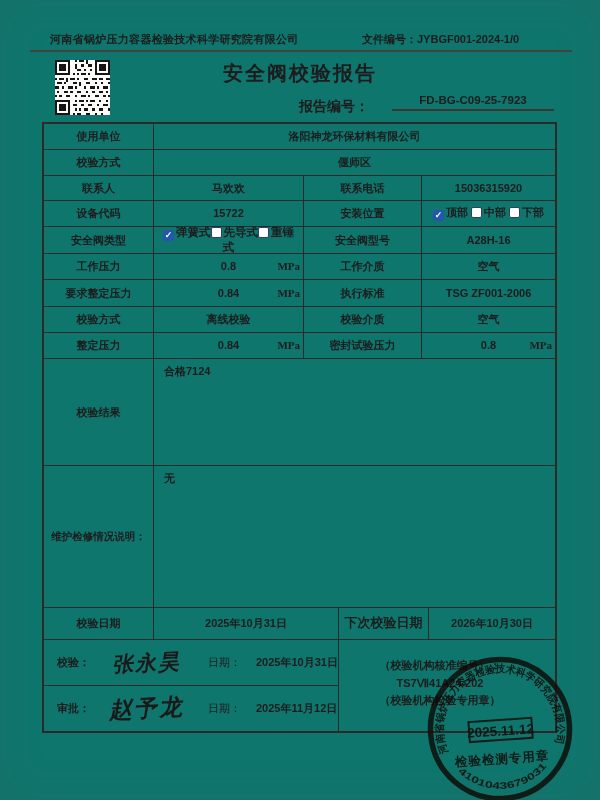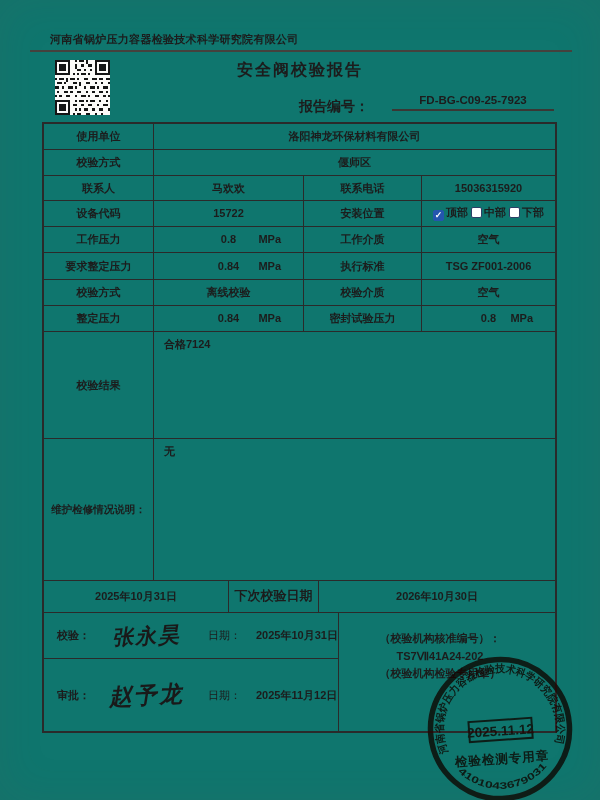--- a/index.html
+++ b/index.html
@@ -7,38 +7,38 @@
     position:relative;width:600px;height:800px;margin:0 auto;
     background:#0f766e;overflow:hidden;color:#1c1c1c;
     font-family:"Liberation Sans", sans-serif;
     box-shadow:inset 0 0 45px rgba(90,80,70,.12);
   }
   .hdr-org{position:absolute;left:50px;top:32px;font-size:11px;font-weight:700;letter-spacing:.3px;}
   .hdr-doc{position:absolute;left:362px;top:32px;font-size:11px;font-weight:700;}
   .hdr-rule{position:absolute;left:30px;top:50px;width:542px;height:2px;background:#45413d;}
   .qr{position:absolute;left:54px;top:60px;width:57px;height:55px;}
   .title{position:absolute;left:150px;top:60px;width:300px;text-align:center;
-         font-size:16px;font-weight:700;letter-spacing:2px;}
+         font-size:20px;font-weight:700;letter-spacing:2px;}
   .rep-label{position:absolute;left:299px;top:98px;font-size:14px;font-weight:700;}
   .rep-value{position:absolute;left:392px;top:94px;width:162px;text-align:center;
              font-size:11.5px;font-weight:700;border-bottom:2px solid #3a3734;padding-bottom:3px;}
 
   .table{position:absolute;left:42px;top:122px;width:515px;height:611px;
          border:2px solid #2a2a2a;box-sizing:border-box;display:flex;flex-direction:column;}
   .tr{display:flex;border-bottom:1.5px solid #2a2a2a;box-sizing:border-box;flex-shrink:0;}
   .tr:last-child{border-bottom:none;justify-content:space-between;}
   .cell{border-right:1.5px solid #2a2a2a;box-sizing:border-box;display:flex;
         align-items:center;justify-content:center;font-size:11px;font-weight:700;
         line-height:1.15;text-align:center;}
   .cell:last-child{border-right:none;}
   .c1{width:110px;} .c2{width:150px;} .c3{width:118px;} .c4{flex:1;}
   .c2b{width:185px;} .c3b{width:90px;}
   .topleft{align-items:flex-start;justify-content:flex-start;padding:6px 10px;text-align:left;}
   .pcell{position:relative;}
-  .punit{position:absolute;right:22px;}
+  .punit{position:absolute;right:3px;font-family:Liberation Serif, serif;}
   .cb{display:inline-block;width:11px;height:11px;border:1.5px solid #2d3f66;border-radius:2px;
       background:#fff;vertical-align:-2px;margin-right:2px;box-sizing:border-box;
       text-align:center;line-height:9px;font-size:9px;color:#fff;}
   .cb[data-checked="true"]{background:#2456ae;border-color:#2456ae;}
   .cb[data-checked="true"]::after{content:"\2713";}
   .cbgroup{padding:0 7px;}
   .sig-block{flex:1;display:flex;}
   .sig-left{width:295px;border-right:1.5px solid #2a2a2a;box-sizing:border-box;
             display:flex;flex-direction:column;}
   .sig-row{display:flex;align-items:center;padding-left:13px;box-sizing:border-box;}
@@ -55,20 +55,21 @@
   .stamp{position:absolute;left:420px;top:649px;width:160px;height:160px;
          transform:rotate(-4deg);opacity:.9;mix-blend-mode:multiply;}
   .stamp text{font-family:"Liberation Sans", sans-serif;}
 </style>
 </head>
 <body>
 
 <div class="page">
 
   <div class="hdr-org">河南省锅炉压力容器检验技术科学研究院有限公司</div>
+  <div class="hdr-doc"><span>文件编号：</span><span>JYBGF001-2024-1/0</span></div>
   <div class="hdr-rule"></div>
 
   <svg class="qr" viewBox="0 0 25 25" shape-rendering="crispEdges">
     <rect x="0" y="0" width="25" height="25" fill="#fcfbf9"></rect>
     <g fill="#151515">
       <rect x="0" y="0" width="7" height="7"></rect>
         <rect x="18" y="0" width="7" height="7"></rect>
         <rect x="0" y="18" width="7" height="7"></rect>
       <path d="M9 0h1v1h-1z M11 0h2v1h-2z M14 0h1v2h-1z M9 2h1v2h-1z M12 2h1v1h-1z M15 2h2v1h-2z M10 4h2v1h-2z M13 4h1v1h-1z M16 4h1v1h-1z M8 6h1v1h-1z M10 6h1v1h-1z M12 6h2v1h-2z M15 6h1v1h-1z M0 8h1v1h-1z M2 8h2v1h-2z M5 8h1v2h-1z M7 8h2v1h-2z M10 8h1v1h-1z M13 8h2v1h-2z M17 8h2v1h-2z M20 8h2v1h-2z M23 8h2v1h-2z M1 10h2v1h-2z M4 10h1v1h-1z M8 10h2v1h-2z M11 10h1v2h-1z M14 10h2v1h-2z M18 10h1v1h-1z M21 10h1v1h-1z M24 10h1v1h-1z M0 12h2v1h-2z M3 12h1v1h-1z M6 12h2v1h-2z M9 12h1v1h-1z M13 12h1v1h-1z M16 12h2v1h-2z M19 12h1v1h-1z M22 12h2v1h-2z M1 14h1v1h-1z M4 14h2v1h-2z M7 14h1v1h-1z M10 14h2v1h-2z M14 14h1v1h-1z M17 14h1v1h-1z M20 14h2v1h-2z M23 14h1v1h-1z M0 16h1v1h-1z M2 16h1v1h-1z M5 16h2v1h-2z M9 16h1v1h-1z M12 16h2v1h-2z M15 16h1v1h-1z M18 16h2v1h-2z M22 16h1v1h-1z M24 16h1v1h-1z M9 18h1v1h-1z M11 18h2v1h-2z M14 18h1v1h-1z M16 18h2v1h-2z M20 18h1v1h-1z M23 18h1v1h-1z M8 20h2v1h-2z M12 20h1v1h-1z M15 20h2v1h-2z M19 20h1v1h-1z M22 20h2v1h-2z M9 22h1v1h-1z M11 22h1v1h-1z M13 22h2v1h-2z M17 22h1v1h-1z M20 22h2v1h-2z M24 22h1v1h-1z M8 24h1v1h-1z M10 24h2v1h-2z M14 24h2v1h-2z M18 24h1v1h-1z M21 24h1v1h-1z"></path>
     </g>
@@ -113,20 +114,30 @@
       <div class="cell c3">安装位置</div>
       <div class="cell c4 cbgroup">
         <div>
           <span class="cb" data-checked="true"></span><span>顶部</span>
           <span class="cb" data-checked="false"></span><span>中部</span>
           <span class="cb" data-checked="false"></span><span>下部</span>
         </div>
       </div>
     </div>
 
+    <div class="tr" style="height:27px">
+      <div class="cell c1">安全阀类型</div>
+      <div class="cell c2 cbgroup">
+        <div style="font-size:11.5px">
+          <span class="cb" data-checked="true"></span><span>弹簧式</span><span class="cb" data-checked="false"></span><span>先导式</span><span class="cb" data-checked="false"></span><span>重锤式</span>
+        </div>
+      </div>
+      <div class="cell c3">安全阀型号</div>
+      <div class="cell c4">A28H-16</div>
+    </div>
 
     <div class="tr" style="height:26px">
       <div class="cell c1">工作压力</div>
       <div class="cell c2 pcell">
         <span>0.8</span>
         <span class="punit">MPa</span>
       </div>
       <div class="cell c3">工作介质</div>
       <div class="cell c4">空气</div>
     </div>
@@ -165,20 +176,21 @@
       <div class="cell c1">校验结果</div>
       <div class="cell c4 topleft">合格7124</div>
     </div>
 
     <div class="tr" style="height:142px">
       <div class="cell c1" style="font-size:10.5px">维护检修情况说明：</div>
       <div class="cell c4 topleft">无</div>
     </div>
 
     <div class="tr" style="height:32px">
+      <div class="cell c1">校验日期</div>
       <div class="cell c2b">2025年10月31日</div>
       <div class="cell c3b" style="font-size:13px">下次校验日期</div>
       <div class="cell c4">2026年10月30日</div>
     </div>
 
     <div class="tr sig-block">
       <div class="sig-left">
         <div class="sig-row sig-row1">
           <span class="sig-lab">校验：</span>
           <span class="sig-name">张永昊</span>

